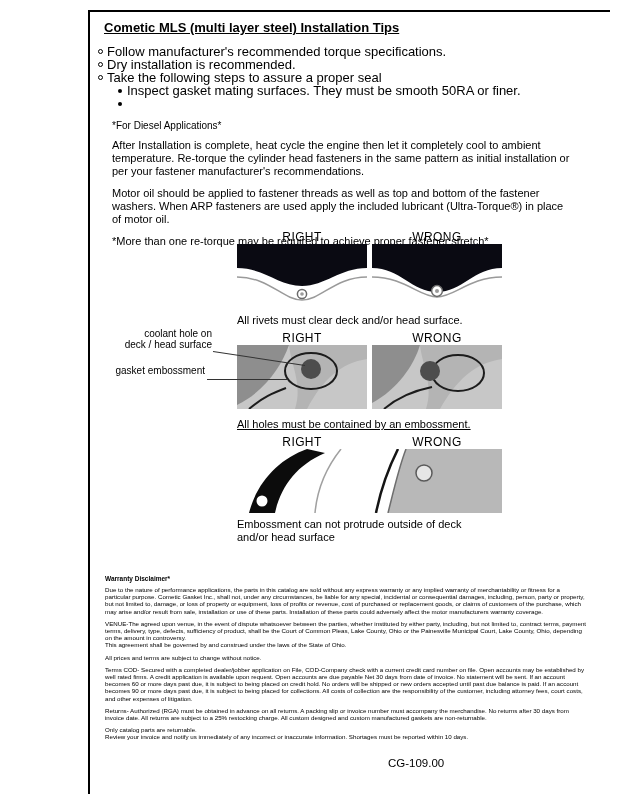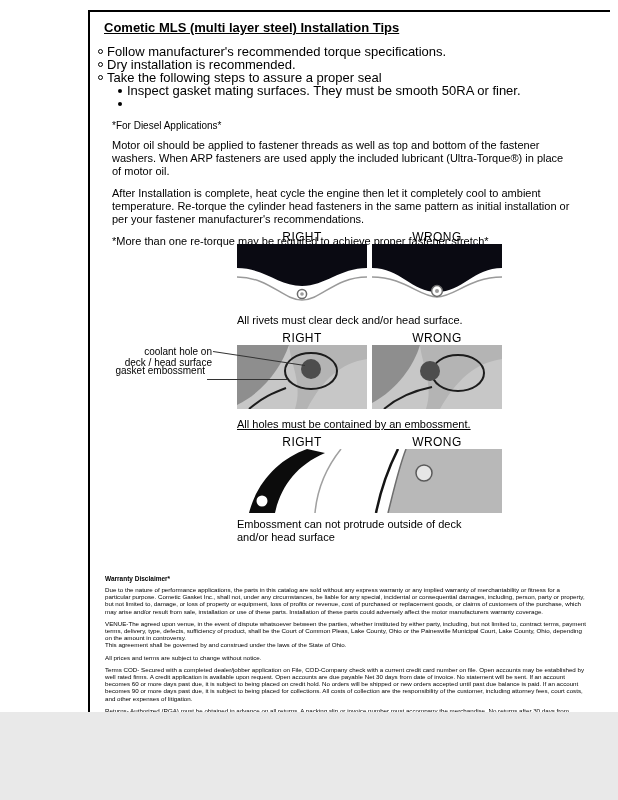--- a/index.html
+++ b/index.html
@@ -1,18 +1,18 @@
 <!DOCTYPE html>
 <html><head>
 <meta charset="utf-8">
 <style>
   * { margin:0; padding:0; box-sizing:border-box; }
   html,body { background:#e9e9e9; }
   body { font-family:"Liberation Sans", sans-serif; color:#000; }
-  .page { position:relative; width:618px; height:712px; background:#ffffff; overflow:hidden; margin:0 auto; }
+  .page { position:relative; width:618px; height:800px; background:#ffffff; overflow:hidden; margin:0 auto; }
   .frame { position:absolute; left:88px; top:10px; width:522px; height:784px;
            border-top:2px solid #000; border-left:2px solid #000; }
 
   
   .content-top { position:absolute; left:98px; top:18px; width:512px; }
   .title { font-size:13px; font-weight:bold; text-decoration:underline; margin:2px 0 10px 6px; }
   .bullet { display:flex; align-items:flex-start; font-size:13px; line-height:13px; }
   .b-open   { width:5px; height:5px; border:1px solid #000; border-radius:50%; margin:3.5px 4px 0 0; flex:none; }
   .b-filled { width:4px; height:4px; background:#000; border-radius:50%; margin:4.5px 5px 0 0; flex:none; }
   .sub { margin-left:20px; }
@@ -27,21 +27,21 @@
   .dg-panel svg { display:block; }
   .dg-caption { position:absolute; left:139px; font-size:11px; line-height:13px; white-space:pre-line; }
   .dg-label { position:absolute; font-size:10px; line-height:11px; text-align:right; white-space:pre-line; }
   .leader { position:absolute; height:1.2px; background:#333; transform-origin:0 50%; }
 
   .col-l { left:139px; } .col-r { left:274px; }
   .r1h { top:0; } .r1p { top:14px; } .cap1 { top:84px; }
   .r2h { top:101px; } .r2p { top:115px; } .cap2 { top:188px;text-decoration:underline; }
   .r3h { top:205px; } .r3p { top:219px; } .cap3 { top:288px; }
 
-  .lbl-coolant { left:0; top:116px; width:114px; }
+  .lbl-coolant { left:0; top:98px; width:114px; }
   .lbl-emboss  { left:0; top:135px; width:107px; }
   .lead1 { left:115px; top:121px; width:93px; transform:rotate(8.6deg); }
   .lead2 { left:109px; top:149px; width:81px; }
 
   
   .legal { position:absolute; left:105px; top:575px; width:482px; }
   .legal-heading { font-size:6.5px; font-weight:bold; margin-bottom:4px; }
   .legal p { font-size:6.2px; line-height:7.2px; margin-bottom:5px; white-space:pre-line; }
 
   .footer-code { position:absolute; left:388px; top:757px; font-size:11.5px; }
@@ -69,22 +69,22 @@
     </div>
     <div class="bullet sub">
       <span class="b-filled"></span>
       <span>Inspect gasket mating surfaces.  They must be smooth 50RA or finer.</span>
     </div>
     <div class="bullet sub">
       <span class="b-filled"></span>
     </div>
 
     <div class="diesel-heading">*For Diesel Applications*</div>
+    <p class="para">After Installation is complete, heat cycle the engine then let it completely cool to ambient temperature. Re-torque the cylinder head fasteners in the same pattern as initial installation or per your fastener manufacturer's recommendations.</p>
     <p class="para">Motor oil should be applied to fastener threads as well as top and bottom of the fastener washers. When ARP fasteners are used apply the included lubricant (Ultra-Torque®) in place of motor oil.</p>
-    <p class="para">After Installation is complete, heat cycle the engine then let it completely cool to ambient temperature. Re-torque the cylinder head fasteners in the same pattern as initial installation or per your fastener manufacturer's recommendations.</p>
     <p class="note">*More than one re-torque may be required to achieve proper fastener stretch*</p>
   </div>
 
   <div class="diagram-area">
 
     <div class="dg-head col-l r1h">RIGHT</div>
     <div class="dg-head col-r r1h">WRONG</div>
 
     <div class="dg-panel col-l r1p">
       <svg width="130" height="64" viewBox="0 0 130 64">

